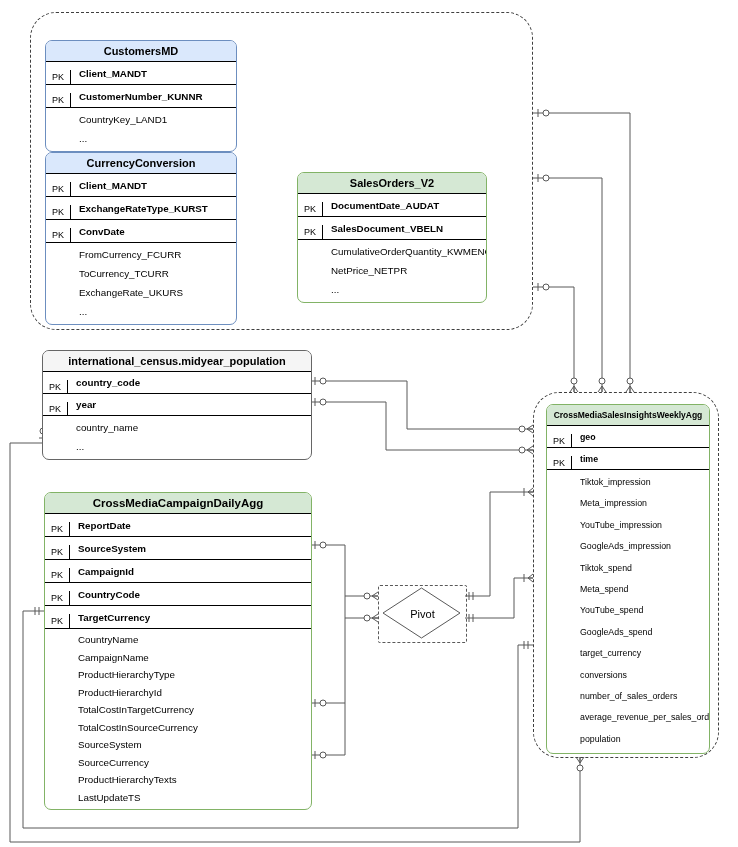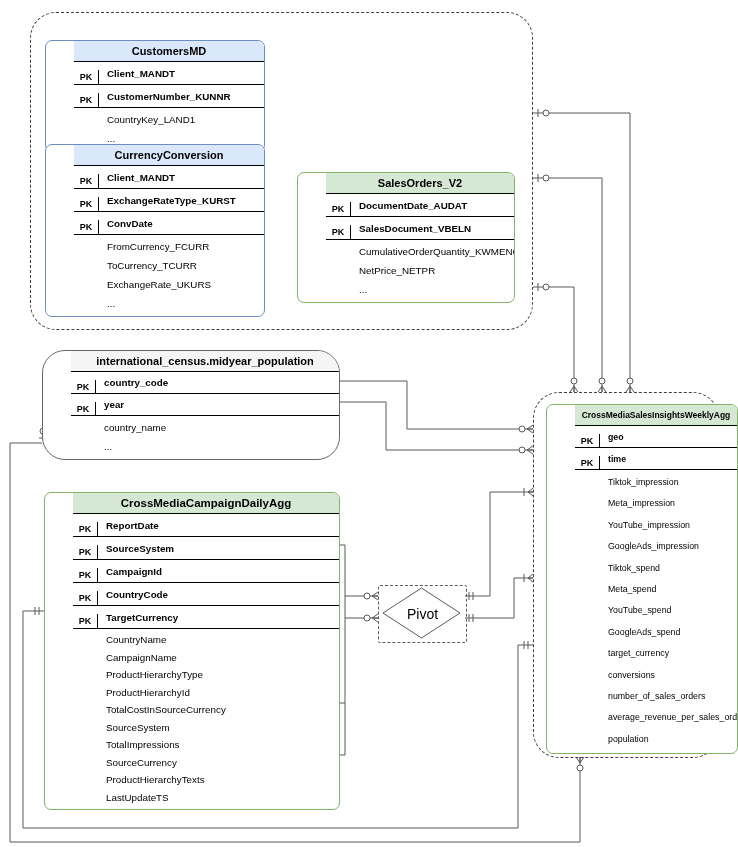--- a/index.html
+++ b/index.html
@@ -2,43 +2,43 @@
 <html style="--blue-header: #dae8fc; --blue-border: #6c8ebf; --green-header: #d5e8d4; --green-border: #82b366; --gray-header: #f5f5f5; --gray-border: #666666;"><head>
 <meta charset="utf-8">
 <style>
   html,body{margin:0;padding:0;background:#fff;}
   .canvas{position:relative;width:738px;height:847px;background:#fff;overflow:hidden;
           font-family:"Liberation Sans",sans-serif;color:#000;}
   .wires{position:absolute;left:0;top:0;width:738px;height:847px;}
   .dashed-box{position:absolute;border:1.5px dashed #3f3f3f;background:transparent;}
   .box-top{left:30px;top:12px;width:501px;height:316px;border-radius:26px;}
   .box-weekly{left:533px;top:392px;width:184px;height:364px;border-radius:26px;}
-  .er-table{position:absolute;background:#fff;border:1px solid #666;border-radius:7px;overflow:hidden;padding-left:28px;}
+  .er-table{position:absolute;background:#fff;border:1px solid #666;border-radius:7px;overflow:hidden;}
   .er-table.blue{border-color:var(--blue-border,#6c8ebf);}
   .er-table.green{border-color:var(--green-border,#82b366);}
   .er-table.gray{border-color:var(--gray-border,#666666);}
   .er-title{height:20px;line-height:20px;text-align:center;font-weight:bold;
             font-size:var(--tfs,11px);border-bottom:1px solid #000;white-space:nowrap;}
   .blue  .er-title{background:var(--blue-header,#dae8fc);}
   .green .er-title{background:var(--green-header,#d5e8d4);}
   .gray  .er-title{background:var(--gray-header,#f5f5f5);}
   .er-pkrow{display:flex;height:var(--pkh,22px);border-bottom:1px solid #000;align-items:stretch;}
   .er-pkcell{width:24px;border-right:1px solid #000;display:flex;align-items:center;
-             justify-content:center;font-weight:bold;font-size:9px;flex:0 0 24px;margin-top:8px;}
+             justify-content:center;font-weight:normal;font-size:9px;flex:0 0 24px;margin-top:8px;}
   .er-pkname{display:flex;align-items:center;padding-left:8px;font-weight:bold;
              font-size:var(--ffs,9.8px);white-space:nowrap;}
   .er-fields{display:flex;align-items:flex-end;}
   .er-gutter{width:24px;flex:0 0 24px;border-right:1px solid #000;}
   .er-flist{flex:1;padding:2px 0 3px 8px;}
   .er-field{height:var(--fh,19px);line-height:var(--fh,19px);font-size:var(--ffs,9.8px);white-space:nowrap;}
   .pivot-box{position:absolute;left:378px;top:585px;width:87px;height:56px;
              border:1.3px dashed #595959;border-radius:2px;}
   .pivot-box svg{position:absolute;left:0;top:0;}
   .pivot-label{position:absolute;left:0;top:0;width:100%;height:100%;display:flex;
-               align-items:center;justify-content:center;font-size:14px;}
+               align-items:center;justify-content:center;font-size:11px;}
   svg .ln{stroke:#595959;stroke-width:1;fill:none;}
   svg .mk{stroke:#595959;stroke-width:1;fill:none;}
   svg .ci{stroke:#595959;stroke-width:1;fill:#fff;}
 </style>
 </head>
 <body>
 
 <div class="canvas">
 
   <svg class="wires" viewBox="0 0 738 847" xmlns="http://www.w3.org/2000/svg">
@@ -135,21 +135,21 @@
       </div>
       <div class="er-fields">
         <div class="er-gutter"></div>
         <div class="er-flist">
           <div class="er-field">CountryKey_LAND1</div>
           <div class="er-field">...</div>
         </div>
       </div>
     </div>
 
-  <div class="er-table blue" style="left:45px;top:144px;width:190px;--pkh:22px;--fh:19px;--tfs:11px;">
+  <div class="er-table blue" style="left:45px;top:152px;width:190px;--pkh:22px;--fh:19px;--tfs:11px;">
       <div class="er-title">CurrencyConversion</div>
       <div class="er-pkrow">
         <span class="er-pkcell">PK</span>
         <span class="er-pkname">Client_MANDT</span>
       </div>
       <div class="er-pkrow">
         <span class="er-pkcell">PK</span>
         <span class="er-pkname">ExchangeRateType_KURST</span>
       </div>
       <div class="er-pkrow">
@@ -180,21 +180,21 @@
       <div class="er-fields">
         <div class="er-gutter"></div>
         <div class="er-flist">
           <div class="er-field">CumulativeOrderQuantity_KWMENG</div>
           <div class="er-field">NetPrice_NETPR</div>
           <div class="er-field">...</div>
         </div>
       </div>
     </div>
 
-  <div class="er-table gray" style="left:42px;top:350px;width:268px;border-radius:23px;--pkh:21px;--fh:19px;--tfs:11px;">
+  <div class="er-table gray" style="left:42px;top:350px;width:268px;--pkh:21px;--fh:19px;--tfs:11px;">
       <div class="er-title">international_census.midyear_population</div>
       <div class="er-pkrow">
         <span class="er-pkcell">PK</span>
         <span class="er-pkname">country_code</span>
       </div>
       <div class="er-pkrow">
         <span class="er-pkcell">PK</span>
         <span class="er-pkname">year</span>
       </div>
       <div class="er-fields">
@@ -228,23 +228,23 @@
         <span class="er-pkcell">PK</span>
         <span class="er-pkname">TargetCurrency</span>
       </div>
       <div class="er-fields">
         <div class="er-gutter"></div>
         <div class="er-flist">
           <div class="er-field">CountryName</div>
           <div class="er-field">CampaignName</div>
           <div class="er-field">ProductHierarchyType</div>
           <div class="er-field">ProductHierarchyId</div>
+          <div class="er-field">TotalCostInTargetCurrency</div>
           <div class="er-field">TotalCostInSourceCurrency</div>
           <div class="er-field">SourceSystem</div>
-          <div class="er-field">TotalImpressions</div>
           <div class="er-field">SourceCurrency</div>
           <div class="er-field">ProductHierarchyTexts</div>
           <div class="er-field">LastUpdateTS</div>
         </div>
       </div>
     </div>
 
   <div class="er-table green" style="left:546px;top:404px;width:162px;--pkh:21px;--fh:21.4px;--tfs:8.5px;--ffs:8.8px;">
       <div class="er-title">CrossMediaSalesInsightsWeeklyAgg</div>
       <div class="er-pkrow">

